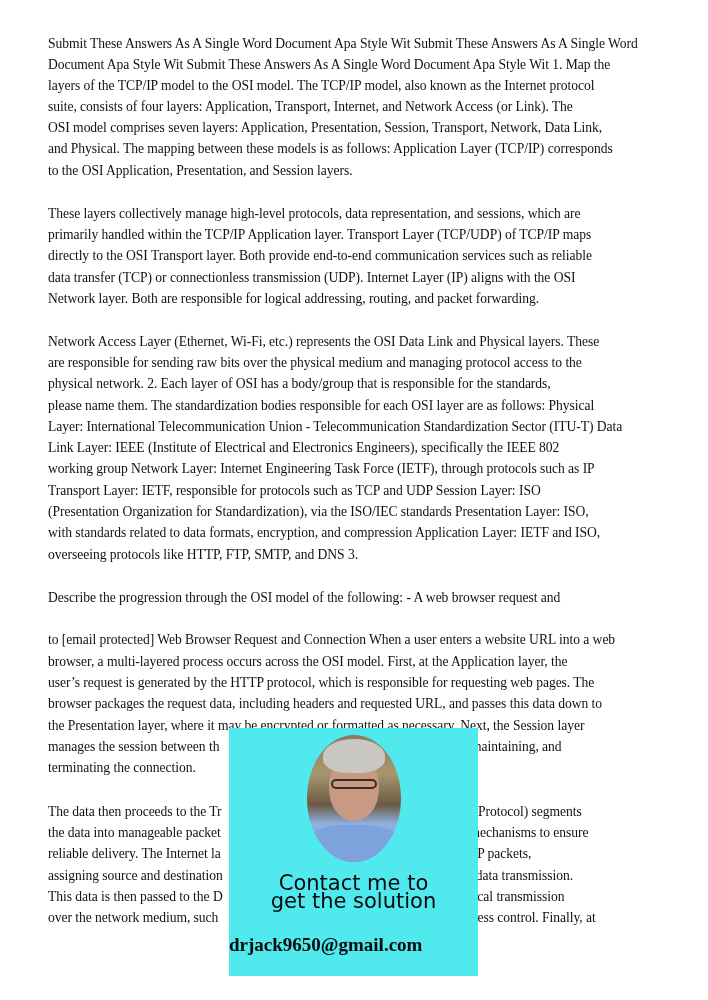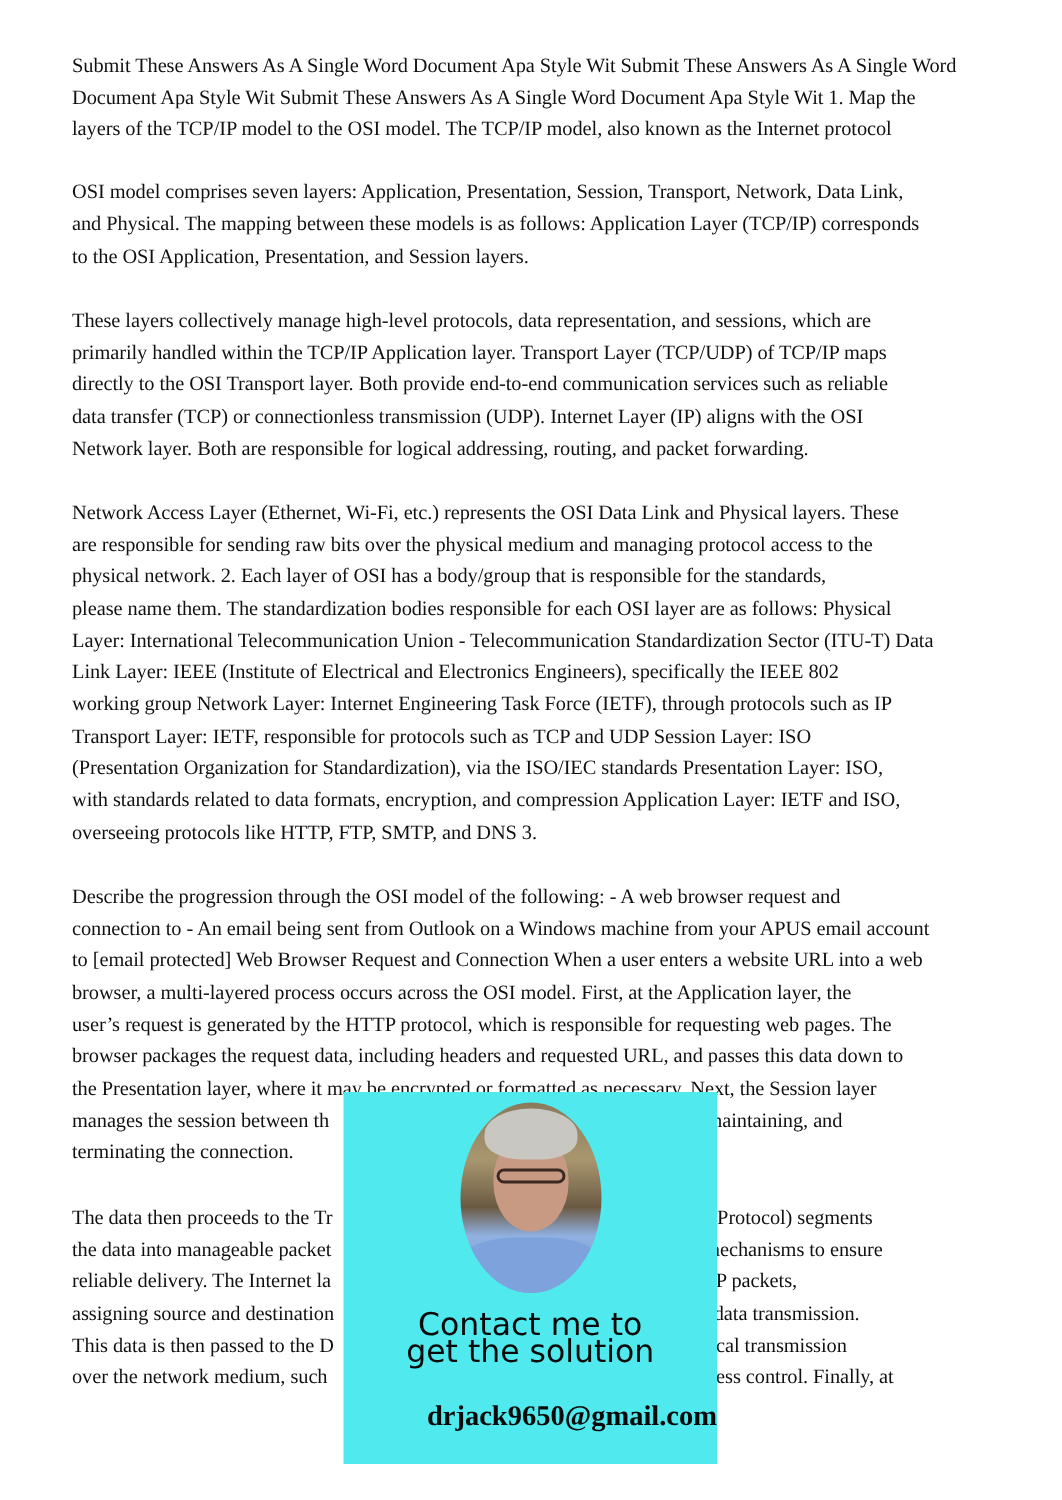--- a/index.html
+++ b/index.html
@@ -25,33 +25,34 @@
     .glasses { position: absolute; left: 24px; top: 44px; width: 46px; height: 10px; border: 2px solid #3a2a22; border-radius: 5px; box-sizing: border-box; }
     .shirt { position: absolute; left: 0; top: 90px; width: 94px; height: 40px; background: #7ea2dc; border-radius: 40% 40% 0 0; }
     .ad-text {
       position: absolute; left: 0; width: 249px; text-align: center;
       font-family: "DejaVu Sans", sans-serif; font-weight: normal; color: #0a0a0a;
       font-size: 21px; line-height: 26px;
     }
     .ad-text.l1 { top: 142px; }
     .ad-text.l2 { top: 160px; }
     .ad-email {
-      position: absolute; left: 0; width: 249px; top: 206px; text-align: right;
+      position: absolute; left: 0; width: 249px; top: 206px; text-align: left;
       font-family: "Liberation Serif", "DejaVu Serif", serif; font-weight: bold;
       font-size: 19px; color: #0a0a0a;
     }
   </style>
 </head>
 <body>
 
 <div class="page">
 
   <div class="line" style="top:36px">Submit These Answers As A Single Word Document Apa Style Wit Submit These Answers As A Single Word</div>
   <div class="line" style="top:57px">Document Apa Style Wit Submit These Answers As A Single Word Document Apa Style Wit 1. Map the</div>
   <div class="line" style="top:78px">layers of the TCP/IP model to the OSI model. The TCP/IP model, also known as the Internet protocol</div>
+  <div class="line" style="top:99px">suite, consists of four layers: Application, Transport, Internet, and Network Access (or Link). The</div>
   <div class="line" style="top:120px">OSI model comprises seven layers: Application, Presentation, Session, Transport, Network, Data Link,</div>
   <div class="line" style="top:141px">and Physical. The mapping between these models is as follows: Application Layer (TCP/IP) corresponds</div>
   <div class="line" style="top:163px">to the OSI Application, Presentation, and Session layers.</div>
 
   <div class="line" style="top:206px">These layers collectively manage high-level protocols, data representation, and sessions, which are</div>
   <div class="line" style="top:227px">primarily handled within the TCP/IP Application layer. Transport Layer (TCP/UDP) of TCP/IP maps</div>
   <div class="line" style="top:248px">directly to the OSI Transport layer. Both provide end-to-end communication services such as reliable</div>
   <div class="line" style="top:270px">data transfer (TCP) or connectionless transmission (UDP). Internet Layer (IP) aligns with the OSI</div>
   <div class="line" style="top:291px">Network layer. Both are responsible for logical addressing, routing, and packet forwarding.</div>
 
@@ -61,21 +62,20 @@
   <div class="line" style="top:398px">please name them. The standardization bodies responsible for each OSI layer are as follows: Physical</div>
   <div class="line" style="top:419px">Layer: International Telecommunication Union - Telecommunication Standardization Sector (ITU-T) Data</div>
   <div class="line" style="top:440px">Link Layer: IEEE (Institute of Electrical and Electronics Engineers), specifically the IEEE 802</div>
   <div class="line" style="top:461px">working group Network Layer: Internet Engineering Task Force (IETF), through protocols such as IP</div>
   <div class="line" style="top:483px">Transport Layer: IETF, responsible for protocols such as TCP and UDP Session Layer: ISO</div>
   <div class="line" style="top:504px">(Presentation Organization for Standardization), via the ISO/IEC standards Presentation Layer: ISO,</div>
   <div class="line" style="top:525px">with standards related to data formats, encryption, and compression Application Layer: IETF and ISO,</div>
   <div class="line" style="top:547px">overseeing protocols like HTTP, FTP, SMTP, and DNS 3.</div>
 
   <div class="line" style="top:590px">Describe the progression through the OSI model of the following: - A web browser request and</div>
-  <div class="line" style="top:611px">connection to - An email being sent from Outlook on a Windows machine from your APUS email account</div>
   <div class="line" style="top:632px">to [email protected] Web Browser Request and Connection When a user enters a website URL into a web</div>
   <div class="line" style="top:654px">browser, a multi-layered process occurs across the OSI model. First, at the Application layer, the</div>
   <div class="line" style="top:675px">user’s request is generated by the HTTP protocol, which is responsible for requesting web pages. The</div>
   <div class="line" style="top:696px">browser packages the request data, including headers and requested URL, and passes this data down to</div>
   <div class="line" style="top:718px">the Presentation layer, where it may be encrypted or formatted as necessary. Next, the Session layer</div>
   <div class="line" style="top:739px; white-space:pre">manages the session between th                                                                    ing, maintaining, and</div>
   <div class="line" style="top:760px">terminating the connection.</div>
 
   <div class="line" style="top:804px; white-space:pre">The data then proceeds to the Tr                                                                  ontrol Protocol) segments</div>
   <div class="line" style="top:825px; white-space:pre">the data into manageable packet                                                                   tion mechanisms to ensure</div>

